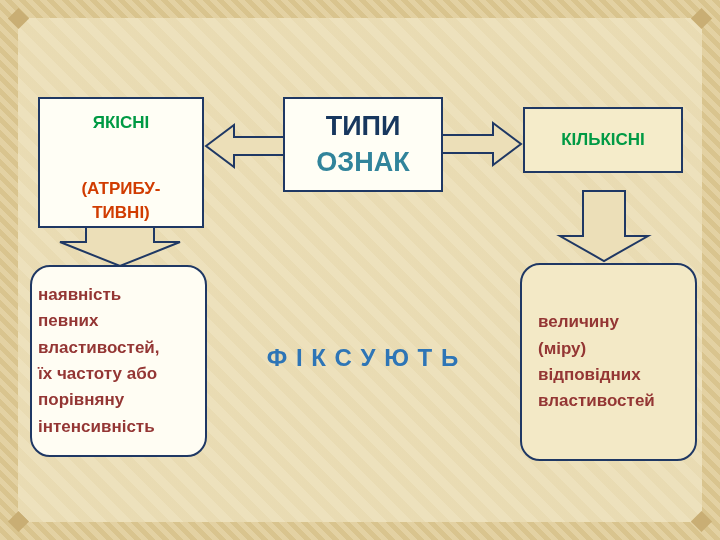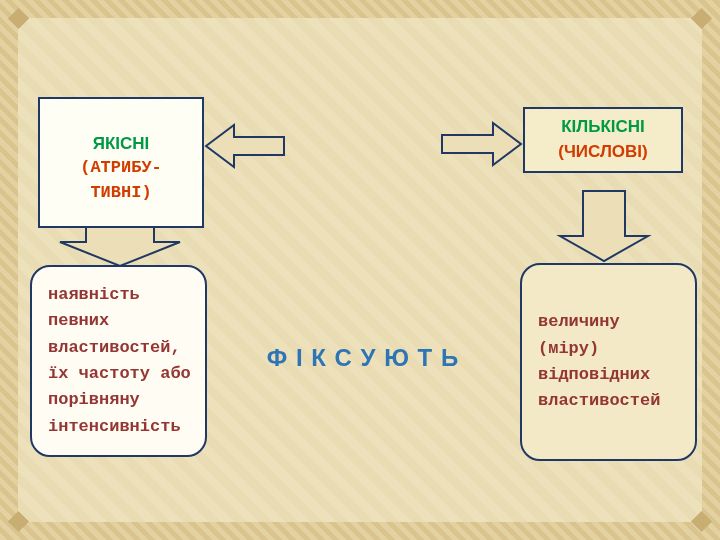--- a/index.html
+++ b/index.html
@@ -50,21 +50,21 @@
     background: #fffef5;
     display: flex;
     flex-direction: column;
     align-items: center;
     justify-content: center;
     text-align: center;
     font-weight: bold;
   }
   #box-qualitative {
     left: 38px; top: 97px; width: 166px; height: 131px;
-    justify-content: center;
+    justify-content: space-between;
     padding-top: 12px;
     font-size: 17px;
     line-height: 1.45;
   }
   #box-types {
     left: 283px; top: 97px; width: 160px; height: 95px;
     font-size: 27px;
     line-height: 1.3;
   }
   #box-quantitative {
@@ -81,41 +81,41 @@
     display: flex;
     align-items: center;
     font-weight: bold;
     color: #943634;
     font-size: 17px;
     line-height: 1.55;
   }
   #note-qualitative {
     left: 30px; top: 265px; width: 177px; height: 192px;
     background: #fffdf3;
-    padding: 8px 10px 8px 16px;
+    padding: 8px 10px 8px 6px;
   }
   #note-quantitative {
     left: 520px; top: 263px; width: 177px; height: 198px;
     background: #f3e9c6;
     padding: 8px 20px 8px 16px;
   }
   #center-label {
     position: absolute;
     left: 250px; top: 344px; width: 226px;
     text-align: center;
     color: #2e75b6;
     font-weight: bold;
     font-size: 24px;
     letter-spacing: 1px;
   }
   .green { color: #009a44; }
   .red   { color: #d13c01; }
   .navy  { color: #17375e; }
   .teal  { color: #31849b; }
-  .pre   { white-space: pre-line; font-family: Liberation Mono, monospace; }
+  .pre   { white-space: pre-line; }
 </style>
 </head>
 <body>
 
 <div class="slide">
 
   <div class="inner-bg"></div>
 
   <div class="corner tl"></div>
   <div class="corner tr"></div>
@@ -128,24 +128,27 @@
     <polygon points="86,227 154,227 154,242 180,242 120,266 60,242 86,242"></polygon>
     <polygon points="583,191 625,191 625,236 648,236 604,261 560,236 583,236"></polygon>
   </svg>
 
   <div class="box" id="box-qualitative">
     <div class="green">ЯКІСНІ</div>
     <div class="red pre">(АТРИБУ-
 ТИВНІ)</div>
   </div>
 
+  <div class="box" id="box-types">
+    <div class="navy">ТИПИ</div>
+    <div class="teal">ОЗНАК</div>
+  </div>
 
   <div class="box" id="box-quantitative">
     <div class="green">КІЛЬКІСНІ</div>
-    <div class="red">(ЧИСЛОВІ)</div>
   </div>
 
   <div class="round-box" id="note-qualitative">
     <div class="pre">наявність
 певних
 властивостей,
 їх частоту або
 порівняну
 інтенсивність</div>
   </div>

